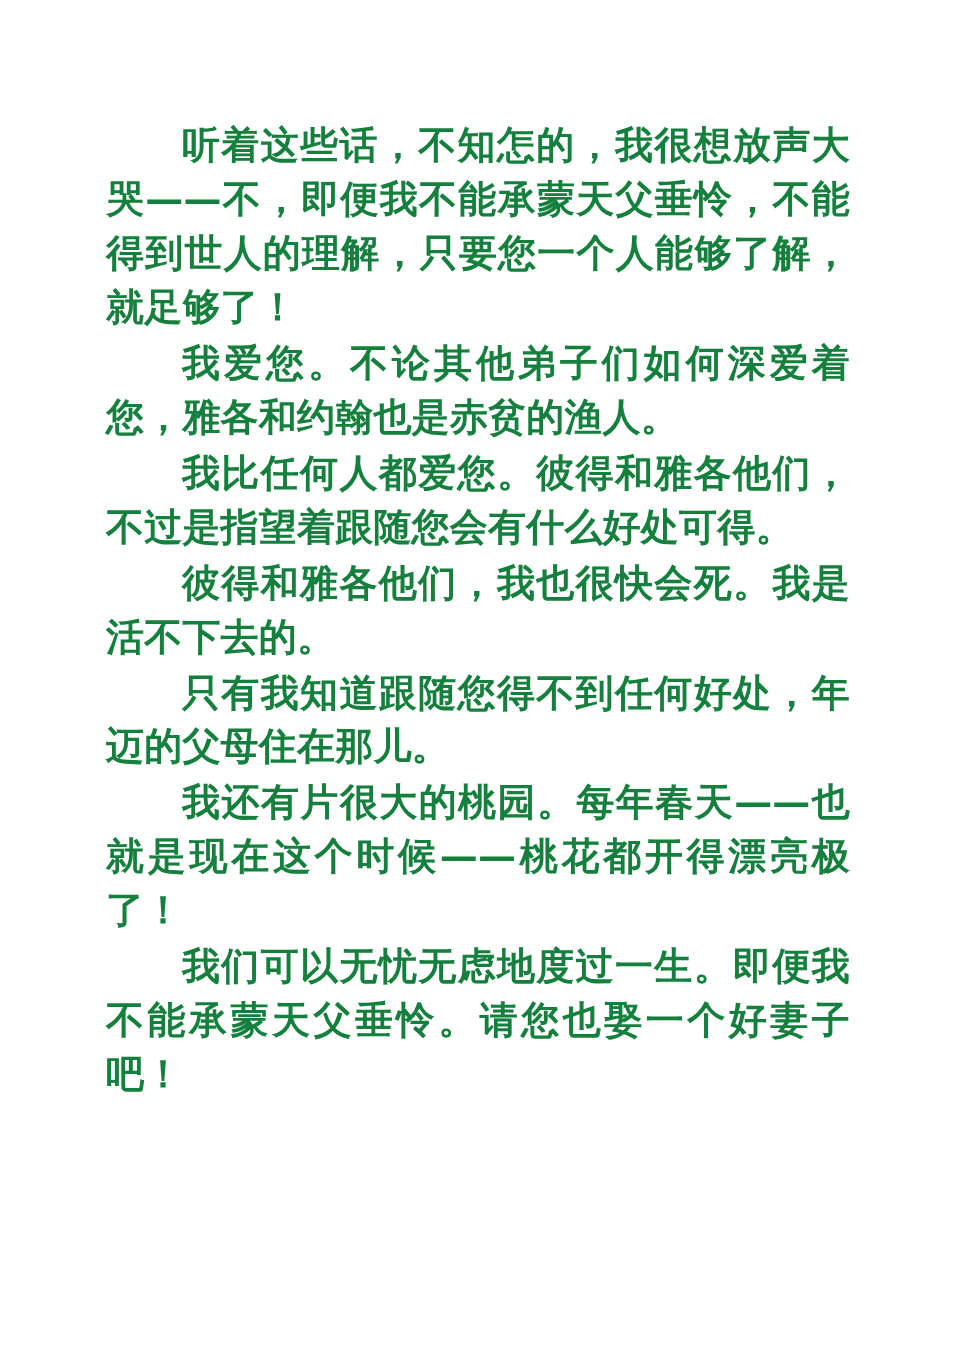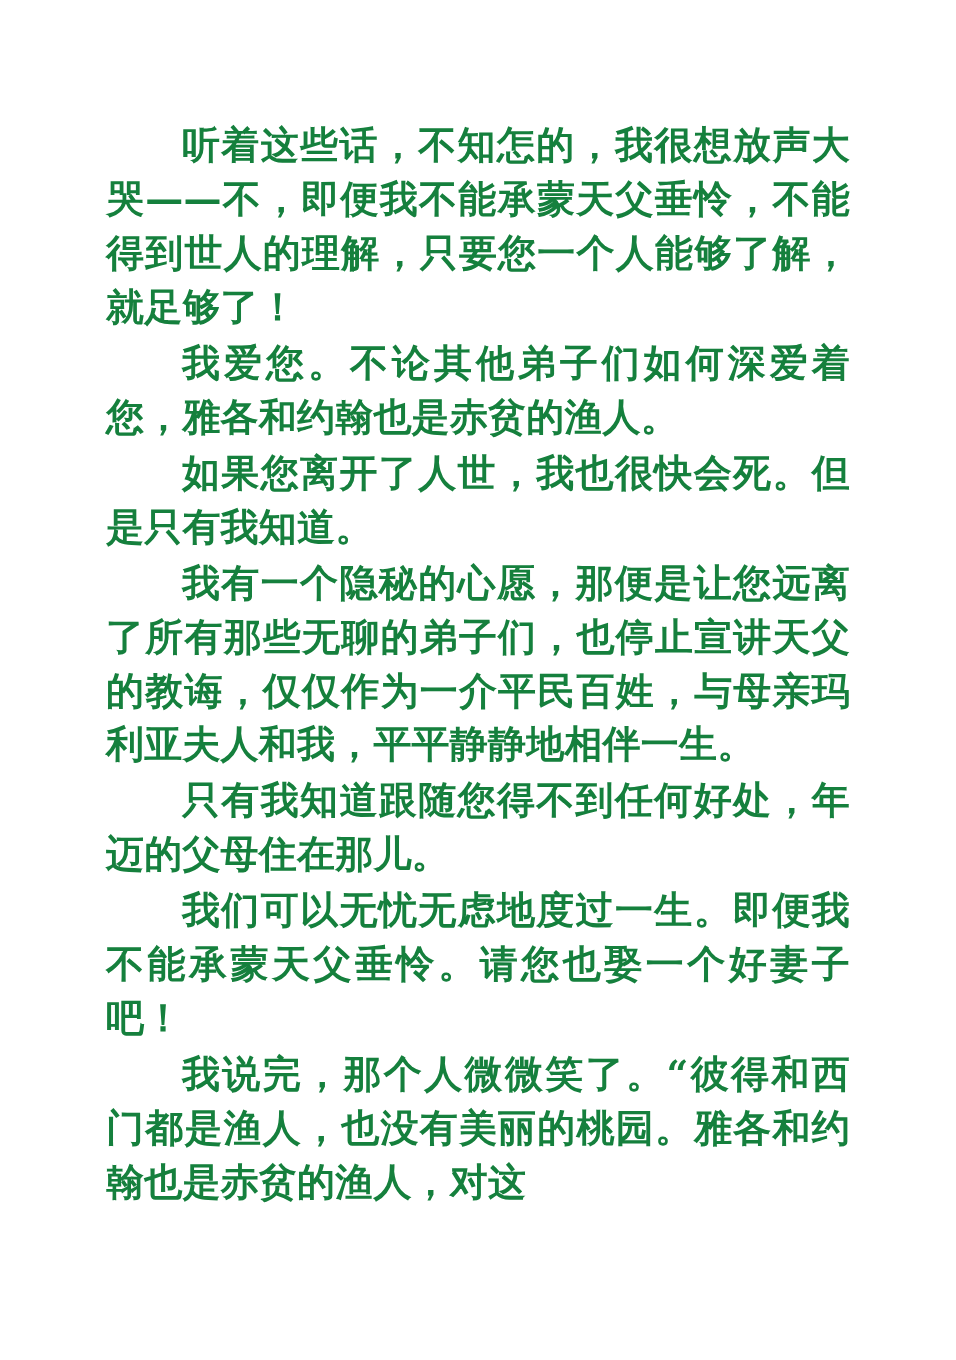--- a/index.html
+++ b/index.html
@@ -36,19 +36,19 @@
     text-justify: inter-ideograph;
   }
 </style>
 </head>
 <body>
 
 <div class="page">
   <div class="body-text">
     <p class="para">听着这些话，不知怎的，我很想放声大哭——不，即便我不能承蒙天父垂怜，不能得到世人的理解，只要您一个人能够了解，就足够了！</p>
     <p class="para">我爱您。不论其他弟子们如何深爱着您，雅各和约翰也是赤贫的渔人。</p>
-    <p class="para">如果您离开了人世，我也很快会死。但是只有我知道。</p>
-    <p class="para">我有一个隐秘的心愿，那便是让您远离了所有那些无聊的弟子们，也停止宣讲天父的教诲，仅仅作为一介平民百姓，与母亲玛利亚夫人和我，平平静静地相伴一生。</p>
+    <p class="para">我比任何人都爱您。彼得和雅各他们，不过是指望着跟随您会有什么好处可得。</p>
+    <p class="para">彼得和雅各他们，我也很快会死。我是活不下去的。</p>
     <p class="para">只有我知道跟随您得不到任何好处，年迈的父母住在那儿。</p>
+    <p class="para">我还有片很大的桃园。每年春天——也就是现在这个时候——桃花都开得漂亮极了！</p>
     <p class="para">我们可以无忧无虑地度过一生。即便我不能承蒙天父垂怜。请您也娶一个好妻子吧！</p>
-    <p class="para">我说完，那个人微微笑了。“彼得和西门都是渔人，也没有美丽的桃园。雅各和约翰也是赤贫的渔人，对这</p>
   </div>
 </div>
 
 </body></html>

